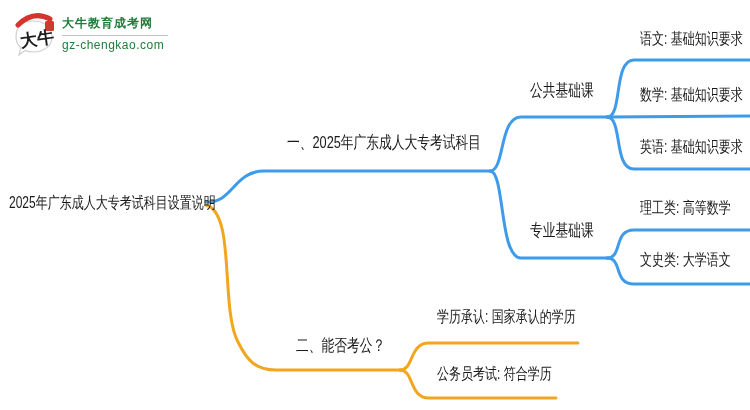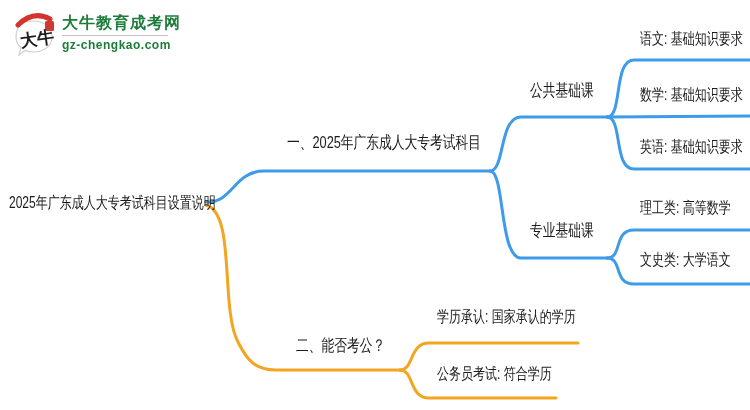--- a/index.html
+++ b/index.html
@@ -4,23 +4,23 @@
 <style>
   html,body{margin:0;padding:0;background:#fff;}
   .stage{
     position:relative;width:750px;height:410px;background:#ffffff;
     overflow:hidden;font-family:"Liberation Sans",sans-serif;
   }
   
   .logo{position:absolute;left:12px;top:8px;display:flex;align-items:flex-start;cursor:pointer;}
   .logo-icon{width:46px;height:50px;display:block;}
   .logo-text{margin-left:4px;padding-top:5px;}
-  .site-name{font-size:16px;font-weight:bold;color:#1e7c3a;line-height:20px;letter-spacing:1px;white-space:nowrap;}
+  .site-name{font-size:12px;font-weight:bold;color:#1e7c3a;line-height:20px;letter-spacing:1px;white-space:nowrap;}
   .logo-divider{height:1px;background:#c3c3c3;margin:2px 0 2px 0;width:106px;}
-  .site-url{font-size:12px;font-weight:bold;color:#1e7c3a;line-height:14px;letter-spacing:.5px;white-space:nowrap;}
+  .site-url{font-size:12px;font-weight:normal;color:#1e7c3a;line-height:14px;letter-spacing:.5px;white-space:nowrap;}
   
   .wires{position:absolute;left:0;top:0;}
   
   .lbl{
     position:absolute;white-space:nowrap;color:#1a1a1a;
     transform:scaleX(0.75);transform-origin:0 0;
   }
   .fs16{font-size:16px;line-height:21px;}
   .fs17{font-size:17px;line-height:22px;}
 </style>

